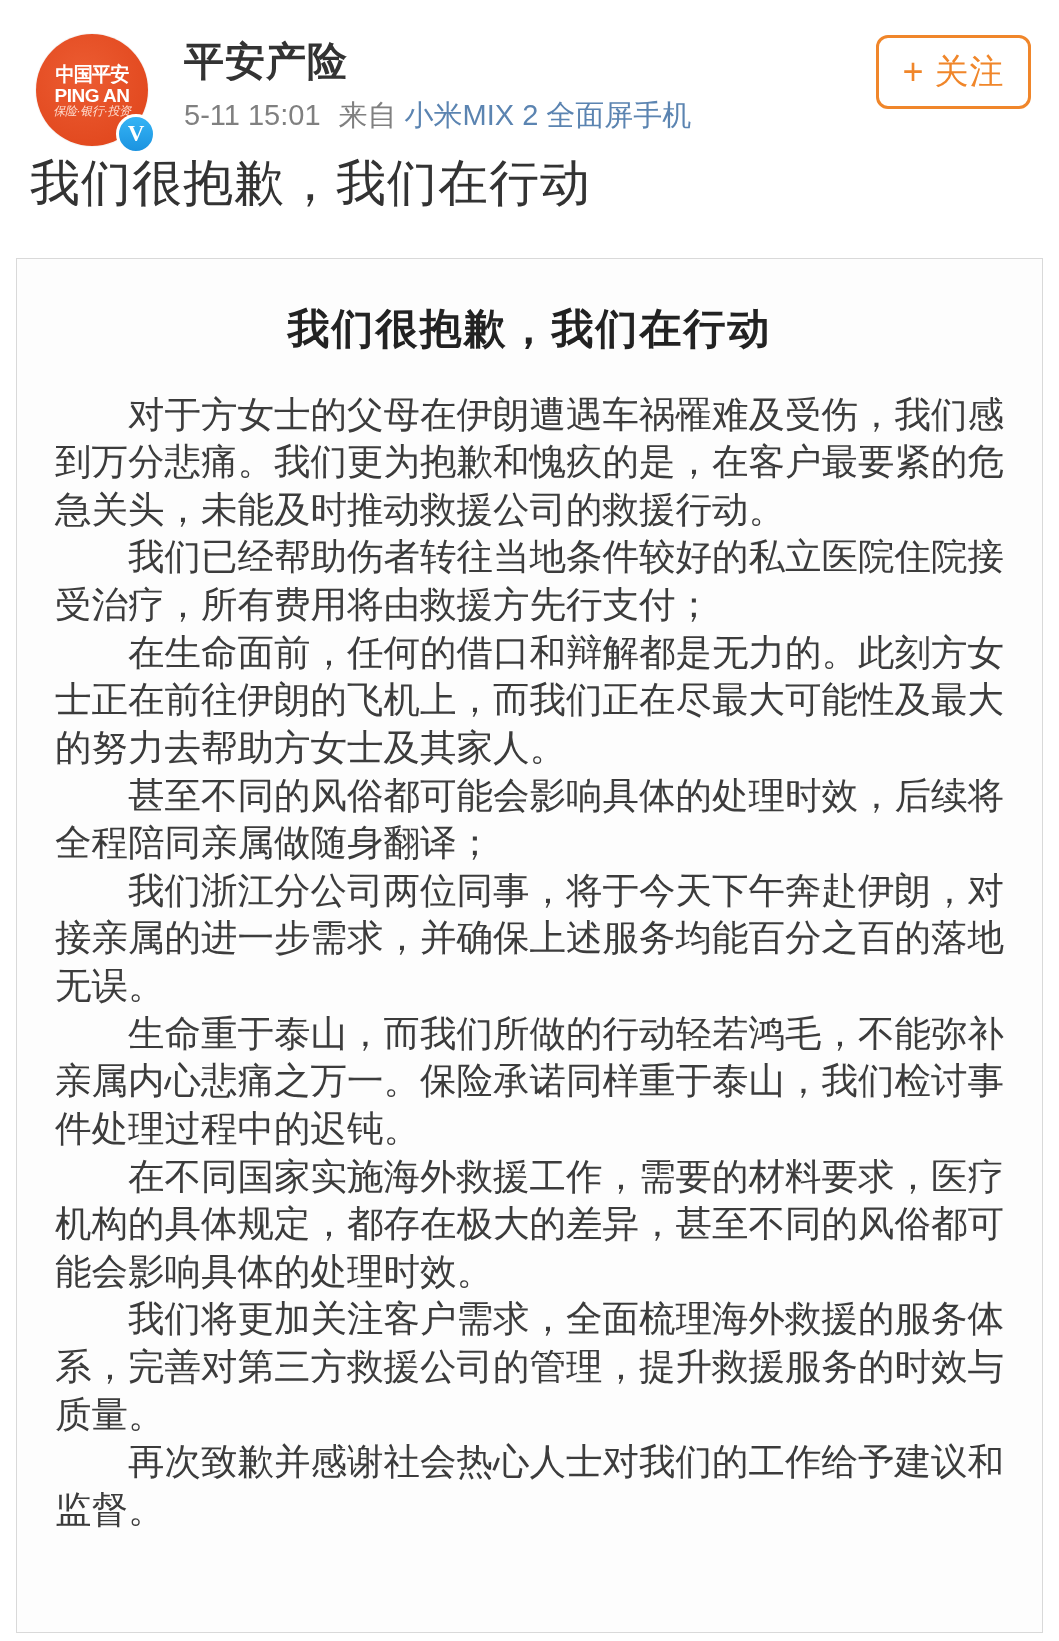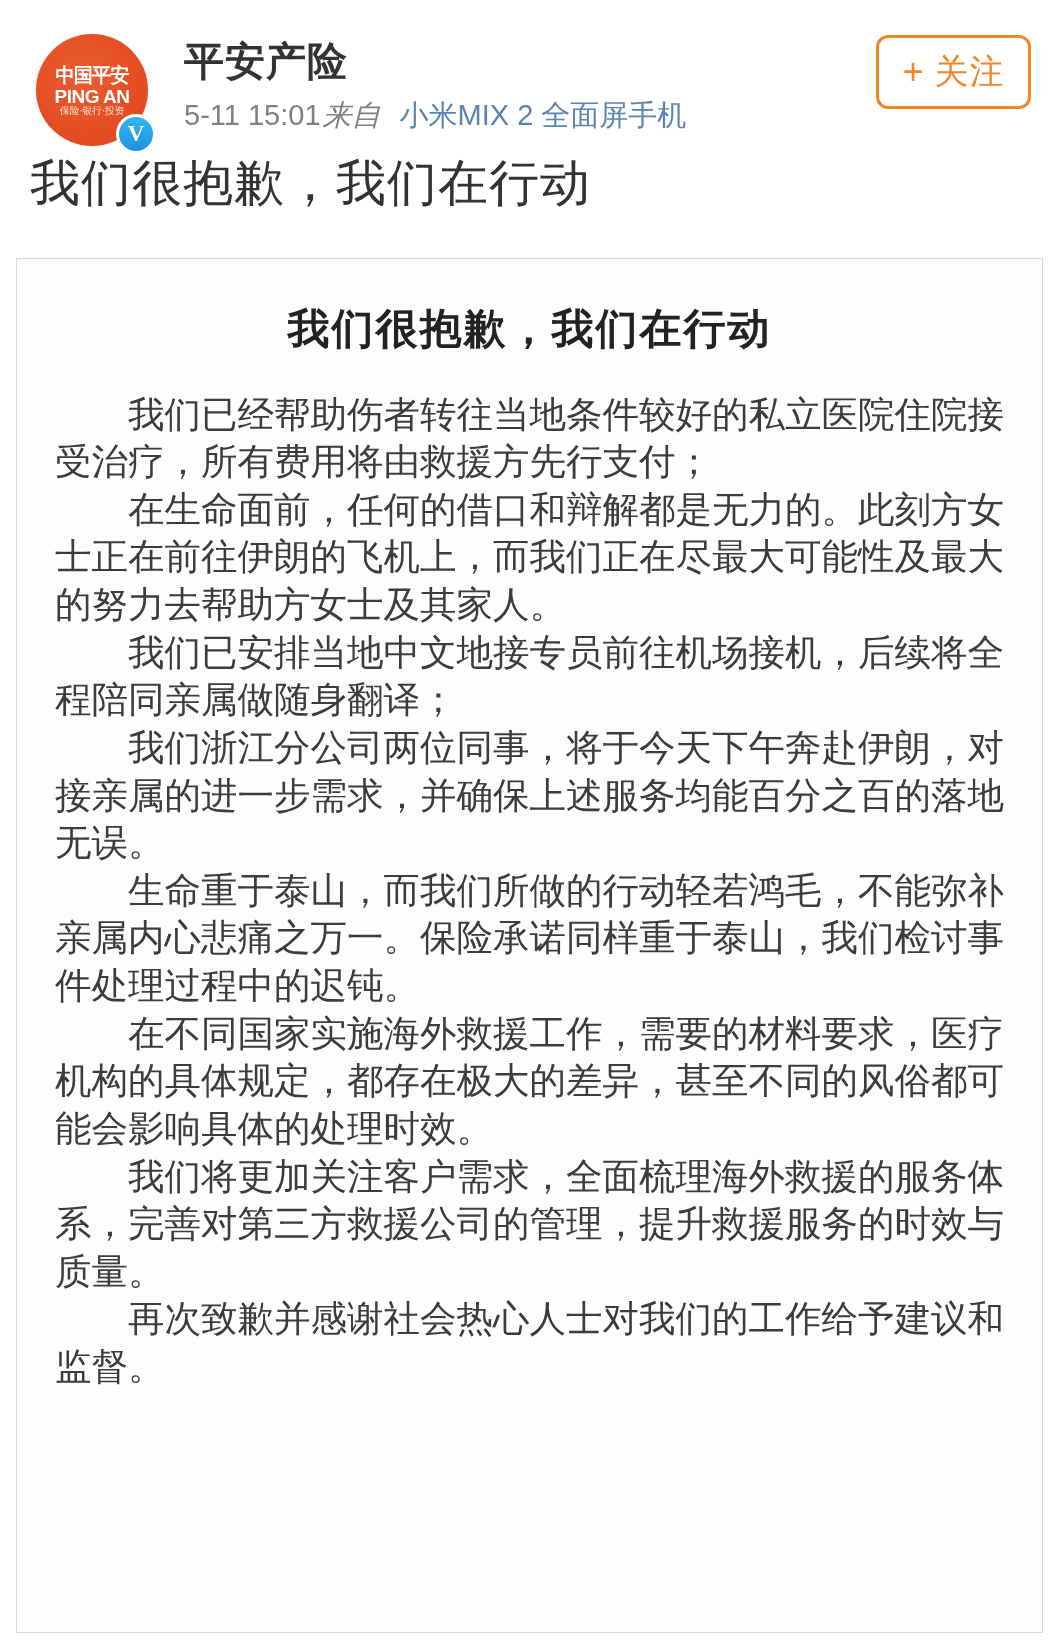--- a/index.html
+++ b/index.html
@@ -67,25 +67,26 @@
   .avatar-en {
     color: #ffffff;
     font-size: 19px;
     font-weight: bold;
     line-height: 1;
     letter-spacing: -0.5px;
     white-space: nowrap;
   }
   .avatar-sub {
     color: #ffe8de;
-    font-size: 10px;
+    font-size: 12px;
     line-height: 1;
     letter-spacing: -0.3px;
     white-space: nowrap;
     opacity: .92;
+    font-style: italic;
   }
   .verify-badge {
     position: absolute;
     right: -2px;
     bottom: -2px;
     width: 40px;
     height: 40px;
     border-radius: 50%;
     background: #1da1f2;
     background: linear-gradient(180deg, #35b4f5 0%, #1b93e0 100%);
@@ -114,24 +115,24 @@
     white-space: nowrap;
   }
   .meta-line {
     margin-top: 13px;
     font-size: 29px;
     color: #808080;
     line-height: 1.2;
     white-space: nowrap;
   }
   .meta-time { color: #808080; }
-  .meta-from { color: #808080; margin-left: 2px; font-style: italic; }
+  .meta-from { color: #808080; margin-left: 18px; }
   .meta-source {
     color: #5b84b1;
-    margin-left: 19px;
+    margin-left: 8px;
   }
 
   .follow-btn {
     position: absolute;
     right: 28px;
     top: 35px;
     width: 155px;
     height: 74px;
     border: 3px solid #f0862a;
     border-radius: 12px;
@@ -224,23 +225,24 @@
       <span class="follow-plus">+</span>
         <span>关注</span>
     </div>
   </div>
 
   <div class="post-text">我们很抱歉，我们在行动</div>
 
   <div class="post-image">
     <div class="doc-title">我们很抱歉，我们在行动</div>
     <div class="doc-body">
+      <p>对于方女士的父母在伊朗遭遇车祸罹难及受伤，我们感到万分悲痛。我们更为抱歉和愧疚的是，在客户最要紧的危急关头，未能及时推动救援公司的救援行动。</p>
       <p>我们已经帮助伤者转往当地条件较好的私立医院住院接受治疗，所有费用将由救援方先行支付；</p>
       <p>在生命面前，任何的借口和辩解都是无力的。此刻方女士正在前往伊朗的飞机上，而我们正在尽最大可能性及最大的努力去帮助方女士及其家人。</p>
-      <p>我们已安排当地中文地接专员前往机场接机，后续将全程陪同亲属做随身翻译；</p>
+      <p>甚至不同的风俗都可能会影响具体的处理时效，后续将全程陪同亲属做随身翻译；</p>
       <p>我们浙江分公司两位同事，将于今天下午奔赴伊朗，对接亲属的进一步需求，并确保上述服务均能百分之百的落地无误。</p>
       <p>生命重于泰山，而我们所做的行动轻若鸿毛，不能弥补亲属内心悲痛之万一。保险承诺同样重于泰山，我们检讨事件处理过程中的迟钝。</p>
       <p>在不同国家实施海外救援工作，需要的材料要求，医疗机构的具体规定，都存在极大的差异，甚至不同的风俗都可能会影响具体的处理时效。</p>
       <p>我们将更加关注客户需求，全面梳理海外救援的服务体系，完善对第三方救援公司的管理，提升救援服务的时效与质量。</p>
       <p>再次致歉并感谢社会热心人士对我们的工作给予建议和监督。</p>
     </div>
 
   </div>
 
 </div>

